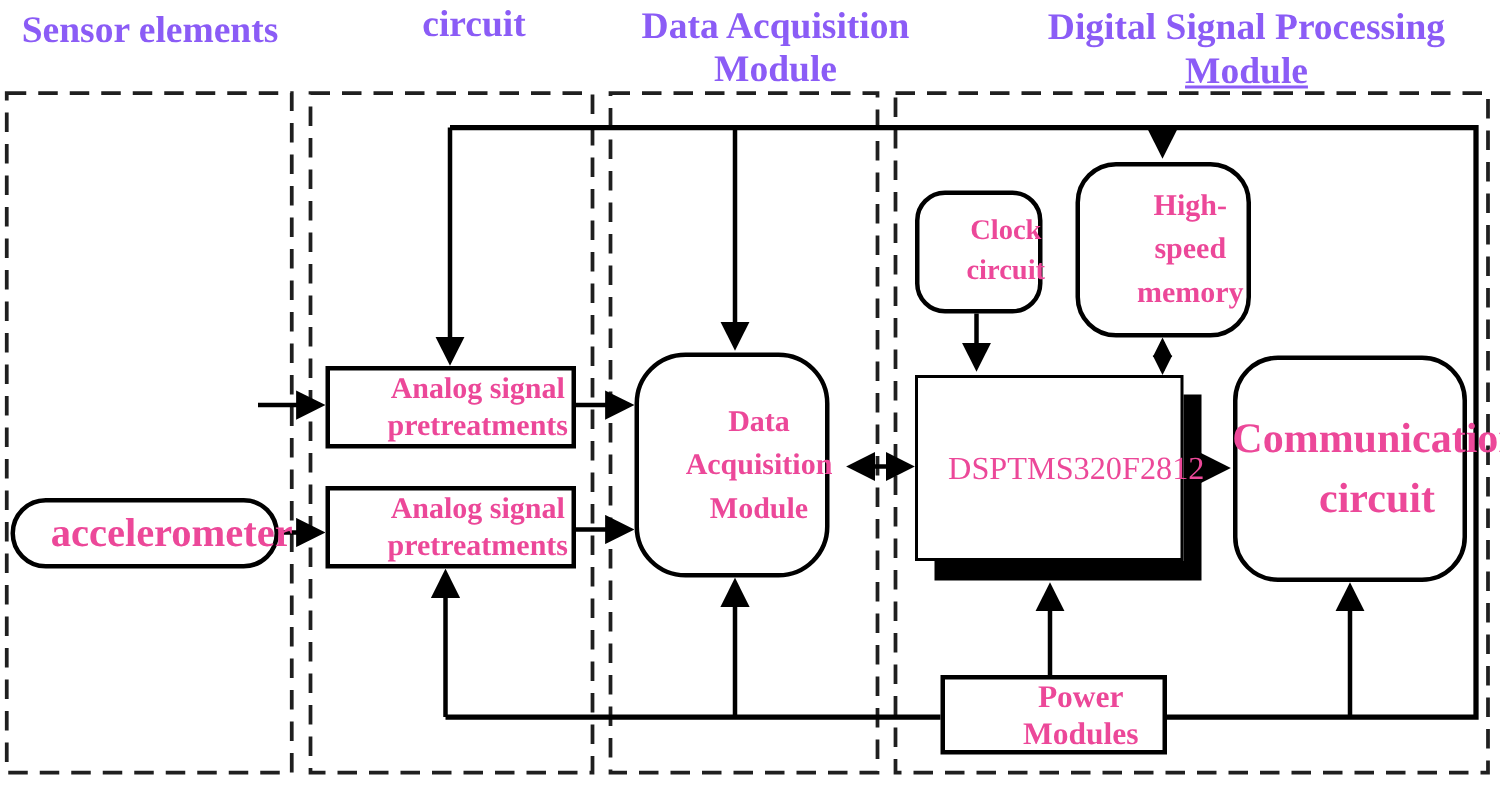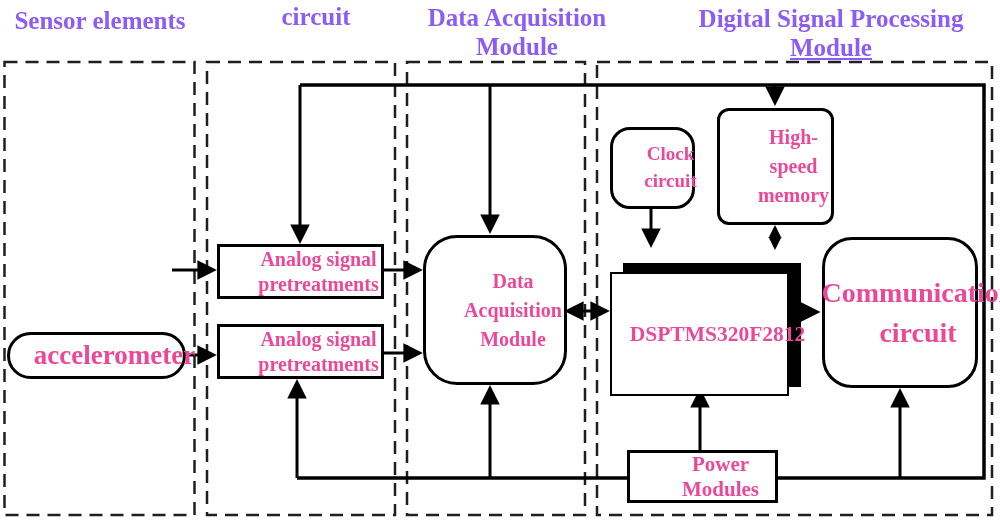--- a/index.html
+++ b/index.html
@@ -40,25 +40,25 @@
     border: 3px solid #000;
     color: #ec4899;
     font-weight: bold;
     font-family: "Liberation Serif", serif;
     padding-left: 36px;
   }
   #gyroscope      { left: 10px;  top: 249px; width: 163px; height: 46px;  border-radius: 23px; font-weight: normal; font-size: 28px; }
   #accelerometer  { left: 7px;   top: 332px; width: 179px; height: 47px;  border-radius: 24px; font-weight: bold; font-size: 27px; }
   #analog1        { left: 217px; top: 244px; width: 167px; height: 55px;  font-size: 20px; line-height: 1.25; }
   #analog2        { left: 217px; top: 324px; width: 167px; height: 55px;  font-size: 20px; line-height: 1.25; }
-  #daq            { left: 423px; top: 235px; width: 144px; height: 150px; border-radius: 34px; font-size: 20px; line-height: 1.45; }
+  #daq            { left: 423px; top: 235px; width: 130px; height: 150px; border-radius: 34px; font-size: 20px; line-height: 1.45; }
   #clock          { left: 610px; top: 127px; width: 85px;  height: 82px;  border-radius: 20px; font-size: 19px; line-height: 1.4; }
-  #memory         { left: 717px; top: 108px; width: 117px; height: 117px; border-radius: 12px; font-size: 20px; line-height: 1.45; }
+  #memory         { left: 717px; top: 108px; width: 117px; height: 117px; border-radius: 27px; font-size: 20px; line-height: 1.45; }
   #dsp-shadow     { left: 623px; top: 263px; width: 178px; height: 124px; background: #000; border: none; z-index: 2; }
-  #dsp            { left: 610px; top: 250px; width: 179px; height: 124px; border-width: 2.5px; font-weight: bold; font-size: 21.5px; z-index: 2; margin-top: 22px; }
+  #dsp            { left: 610px; top: 250px; width: 179px; height: 124px; border-width: 2.5px; font-weight: normal; font-size: 21.5px; z-index: 2; }
   #comm           { left: 822px; top: 237px; width: 156px; height: 151px; border-radius: 30px; font-size: 28px; line-height: 1.4; }
   #power          { left: 627px; top: 450px; width: 151px; height: 53px;  font-size: 21px; }
   #h-sensor { left: 0;     top: 7px; width: 200px; }
   #h-cond   { left: 200px; top: 3px; width: 232px; }
   #h-daq    { left: 406px; top: 4px; width: 222px; }
   #h-dsp    { left: 665px; top: 5px; width: 332px; }
 </style>
 </head>
 <body>
 

